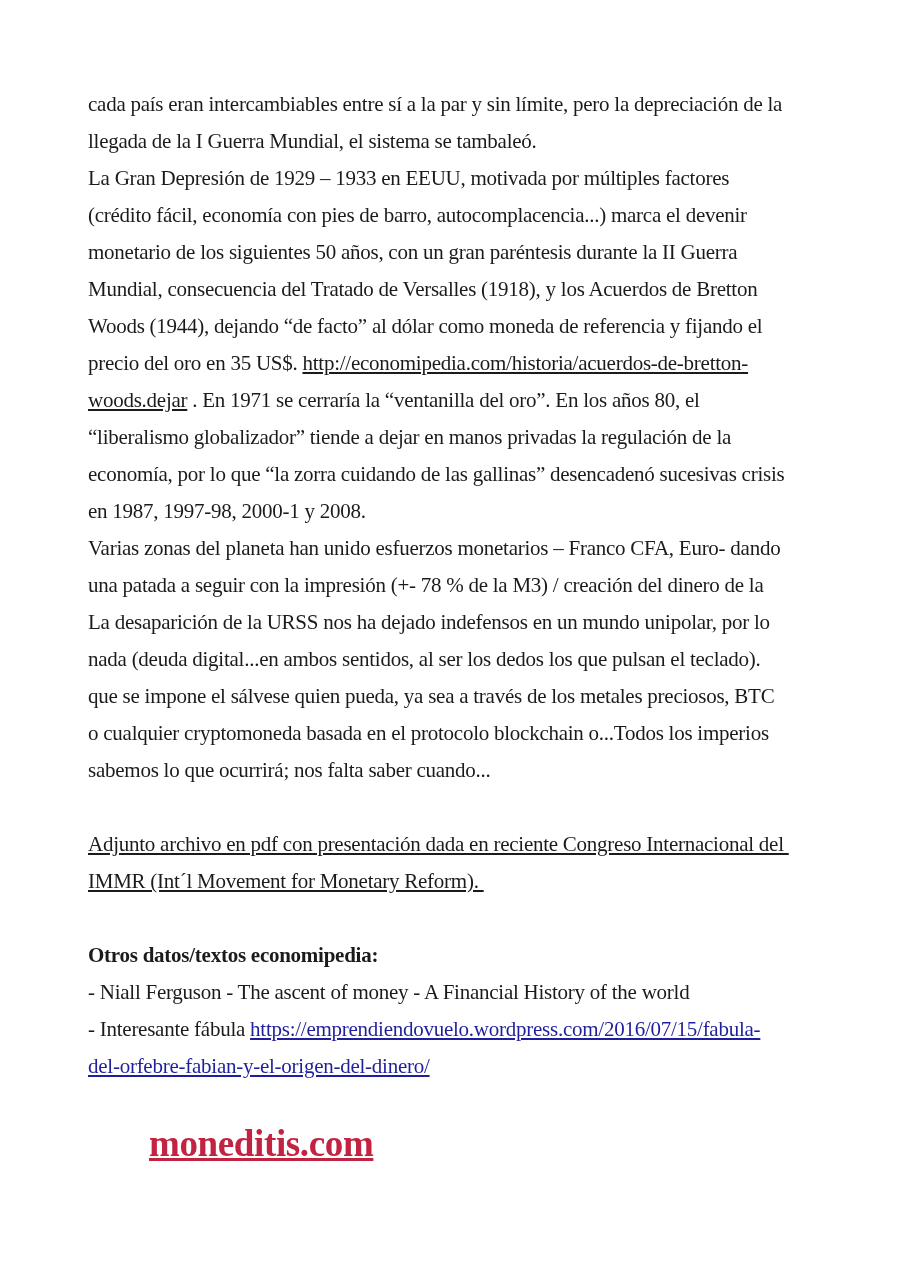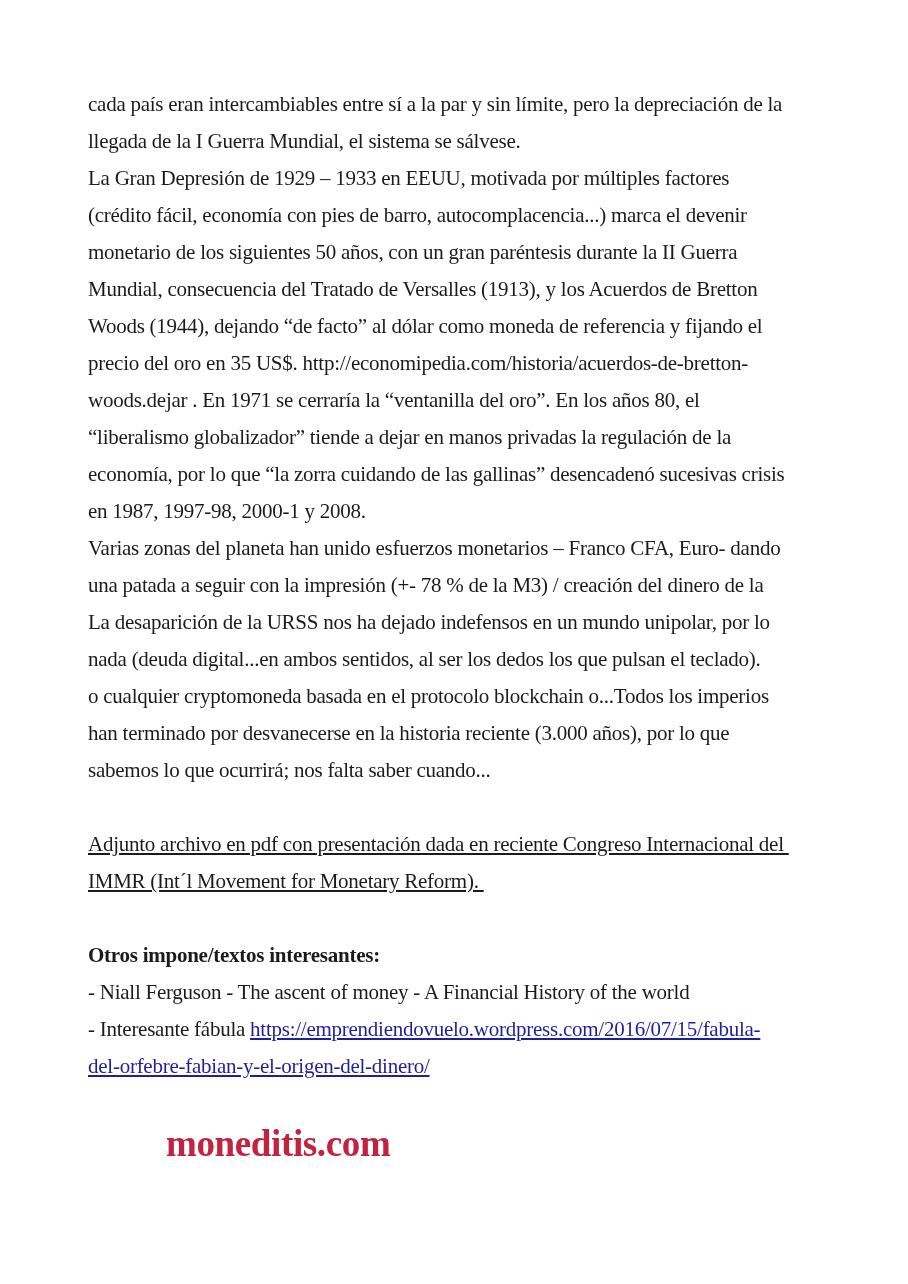--- a/index.html
+++ b/index.html
@@ -23,66 +23,67 @@
     font-size: 21px;
     letter-spacing: -0.012em;
     line-height: 37px;
     height: 37px;
     white-space: pre;
     color: var(--text-color, #1b1b1b);
   }
   .seg-plain { }
   .seg-bold { font-weight: bold; }
   .seg-underline { text-decoration: underline; }
-  .seg-link_black { cursor: pointer; }
+  .seg-link_black { text-decoration: underline; cursor: pointer; }
   .seg-link_blue {
     color: var(--link-blue, #1f1f9e);
     text-decoration: underline;
     cursor: pointer;
   }
   .site-logo {
     font-family: "Liberation Serif", "DejaVu Serif", serif;
     font-weight: bold;
     font-size: 37px;
     letter-spacing: -0.01em;
     line-height: 44px;
-    margin-left: 78px;
+    margin-left: 61px;
     color: var(--logo-red, #c22340);
+    text-decoration: underline;
   }
 </style>
 </head>
 <body>
 
 <div class="page" style="background: rgb(255, 255, 255);">
   <div class="text-column">
     <div id="lines-container">
         <div class="text-line"><span class="seg-plain">cada país eran intercambiables entre sí a la par y sin límite, pero la depreciación de la</span></div>
-        <div class="text-line"><span class="seg-plain">llegada de la I Guerra Mundial, el sistema se sálvese.</span></div>
+        <div class="text-line"><span class="seg-plain">llegada de la I Guerra Mundial, el sistema se tambaleó.</span></div>
         <div class="text-line"><span class="seg-plain">La Gran Depresión de 1929 – 1933 en EEUU, motivada por múltiples factores</span></div>
         <div class="text-line"><span class="seg-plain">(crédito fácil, economía con pies de barro, autocomplacencia...) marca el devenir</span></div>
         <div class="text-line"><span class="seg-plain">monetario de los siguientes 50 años, con un gran paréntesis durante la II Guerra</span></div>
-        <div class="text-line"><span class="seg-plain">Mundial, consecuencia del Tratado de Versalles (1913), y los Acuerdos de Bretton</span></div>
+        <div class="text-line"><span class="seg-plain">Mundial, consecuencia del Tratado de Versalles (1918), y los Acuerdos de Bretton</span></div>
         <div class="text-line"><span class="seg-plain">Woods (1944), dejando “de facto” al dólar como moneda de referencia y fijando el</span></div>
         <div class="text-line"><span class="seg-plain">precio del oro en 35 US$. </span><span class="seg-link_black">http://economipedia.com/historia/acuerdos-de-bretton-</span></div>
         <div class="text-line"><span class="seg-link_black">woods.dejar</span><span class="seg-plain"> . En 1971 se cerraría la “ventanilla del oro”. En los años 80, el</span></div>
         <div class="text-line"><span class="seg-plain">“liberalismo globalizador” tiende a dejar en manos privadas la regulación de la</span></div>
         <div class="text-line"><span class="seg-plain">economía, por lo que “la zorra cuidando de las gallinas” desencadenó sucesivas crisis</span></div>
         <div class="text-line"><span class="seg-plain">en 1987, 1997-98, 2000-1 y 2008.</span></div>
         <div class="text-line"><span class="seg-plain">Varias zonas del planeta han unido esfuerzos monetarios – Franco CFA, Euro- dando</span></div>
         <div class="text-line"><span class="seg-plain">una patada a seguir con la impresión (+- 78 % de la M3) / creación del dinero de la</span></div>
         <div class="text-line"><span class="seg-plain">La desaparición de la URSS nos ha dejado indefensos en un mundo unipolar, por lo</span></div>
         <div class="text-line"><span class="seg-plain">nada (deuda digital...en ambos sentidos, al ser los dedos los que pulsan el teclado).</span></div>
+        <div class="text-line"><span class="seg-plain">que se impone el sálvese quien pueda, ya sea a través de los metales preciosos, BTC</span></div>
         <div class="text-line"><span class="seg-plain">o cualquier cryptomoneda basada en el protocolo blockchain o...Todos los imperios</span></div>
-        <div class="text-line"><span class="seg-plain">han terminado por desvanecerse en la historia reciente (3.000 años), por lo que</span></div>
         <div class="text-line"><span class="seg-plain">sabemos lo que ocurrirá; nos falta saber cuando...</span></div>
         <div class="text-line"></div>
         <div class="text-line"><span class="seg-underline">Adjunto archivo en pdf con presentación dada en reciente Congreso Internacional del&nbsp;</span></div>
         <div class="text-line"><span class="seg-underline">IMMR (Int´l Movement for Monetary Reform).&nbsp;</span></div>
         <div class="text-line"></div>
-        <div class="text-line"><span class="seg-bold">Otros impone/textos interesantes:</span></div>
+        <div class="text-line"><span class="seg-bold">Otros datos/textos economipedia:</span></div>
         <div class="text-line"><span class="seg-plain">- Niall Ferguson - The ascent of money - A Financial History of the world</span></div>
         <div class="text-line"><span class="seg-plain">- Interesante fábula </span><span class="seg-link_blue">https://emprendiendovuelo.wordpress.com/2016/07/15/fabula-</span></div>
         <div class="text-line"><span class="seg-link_blue">del-orfebre-fabian-y-el-origen-del-dinero/</span></div>
         <div class="text-line"></div>
       </div>
     <div class="site-logo">moneditis.com</div>
   </div>
 </div>
 
 </body></html>

